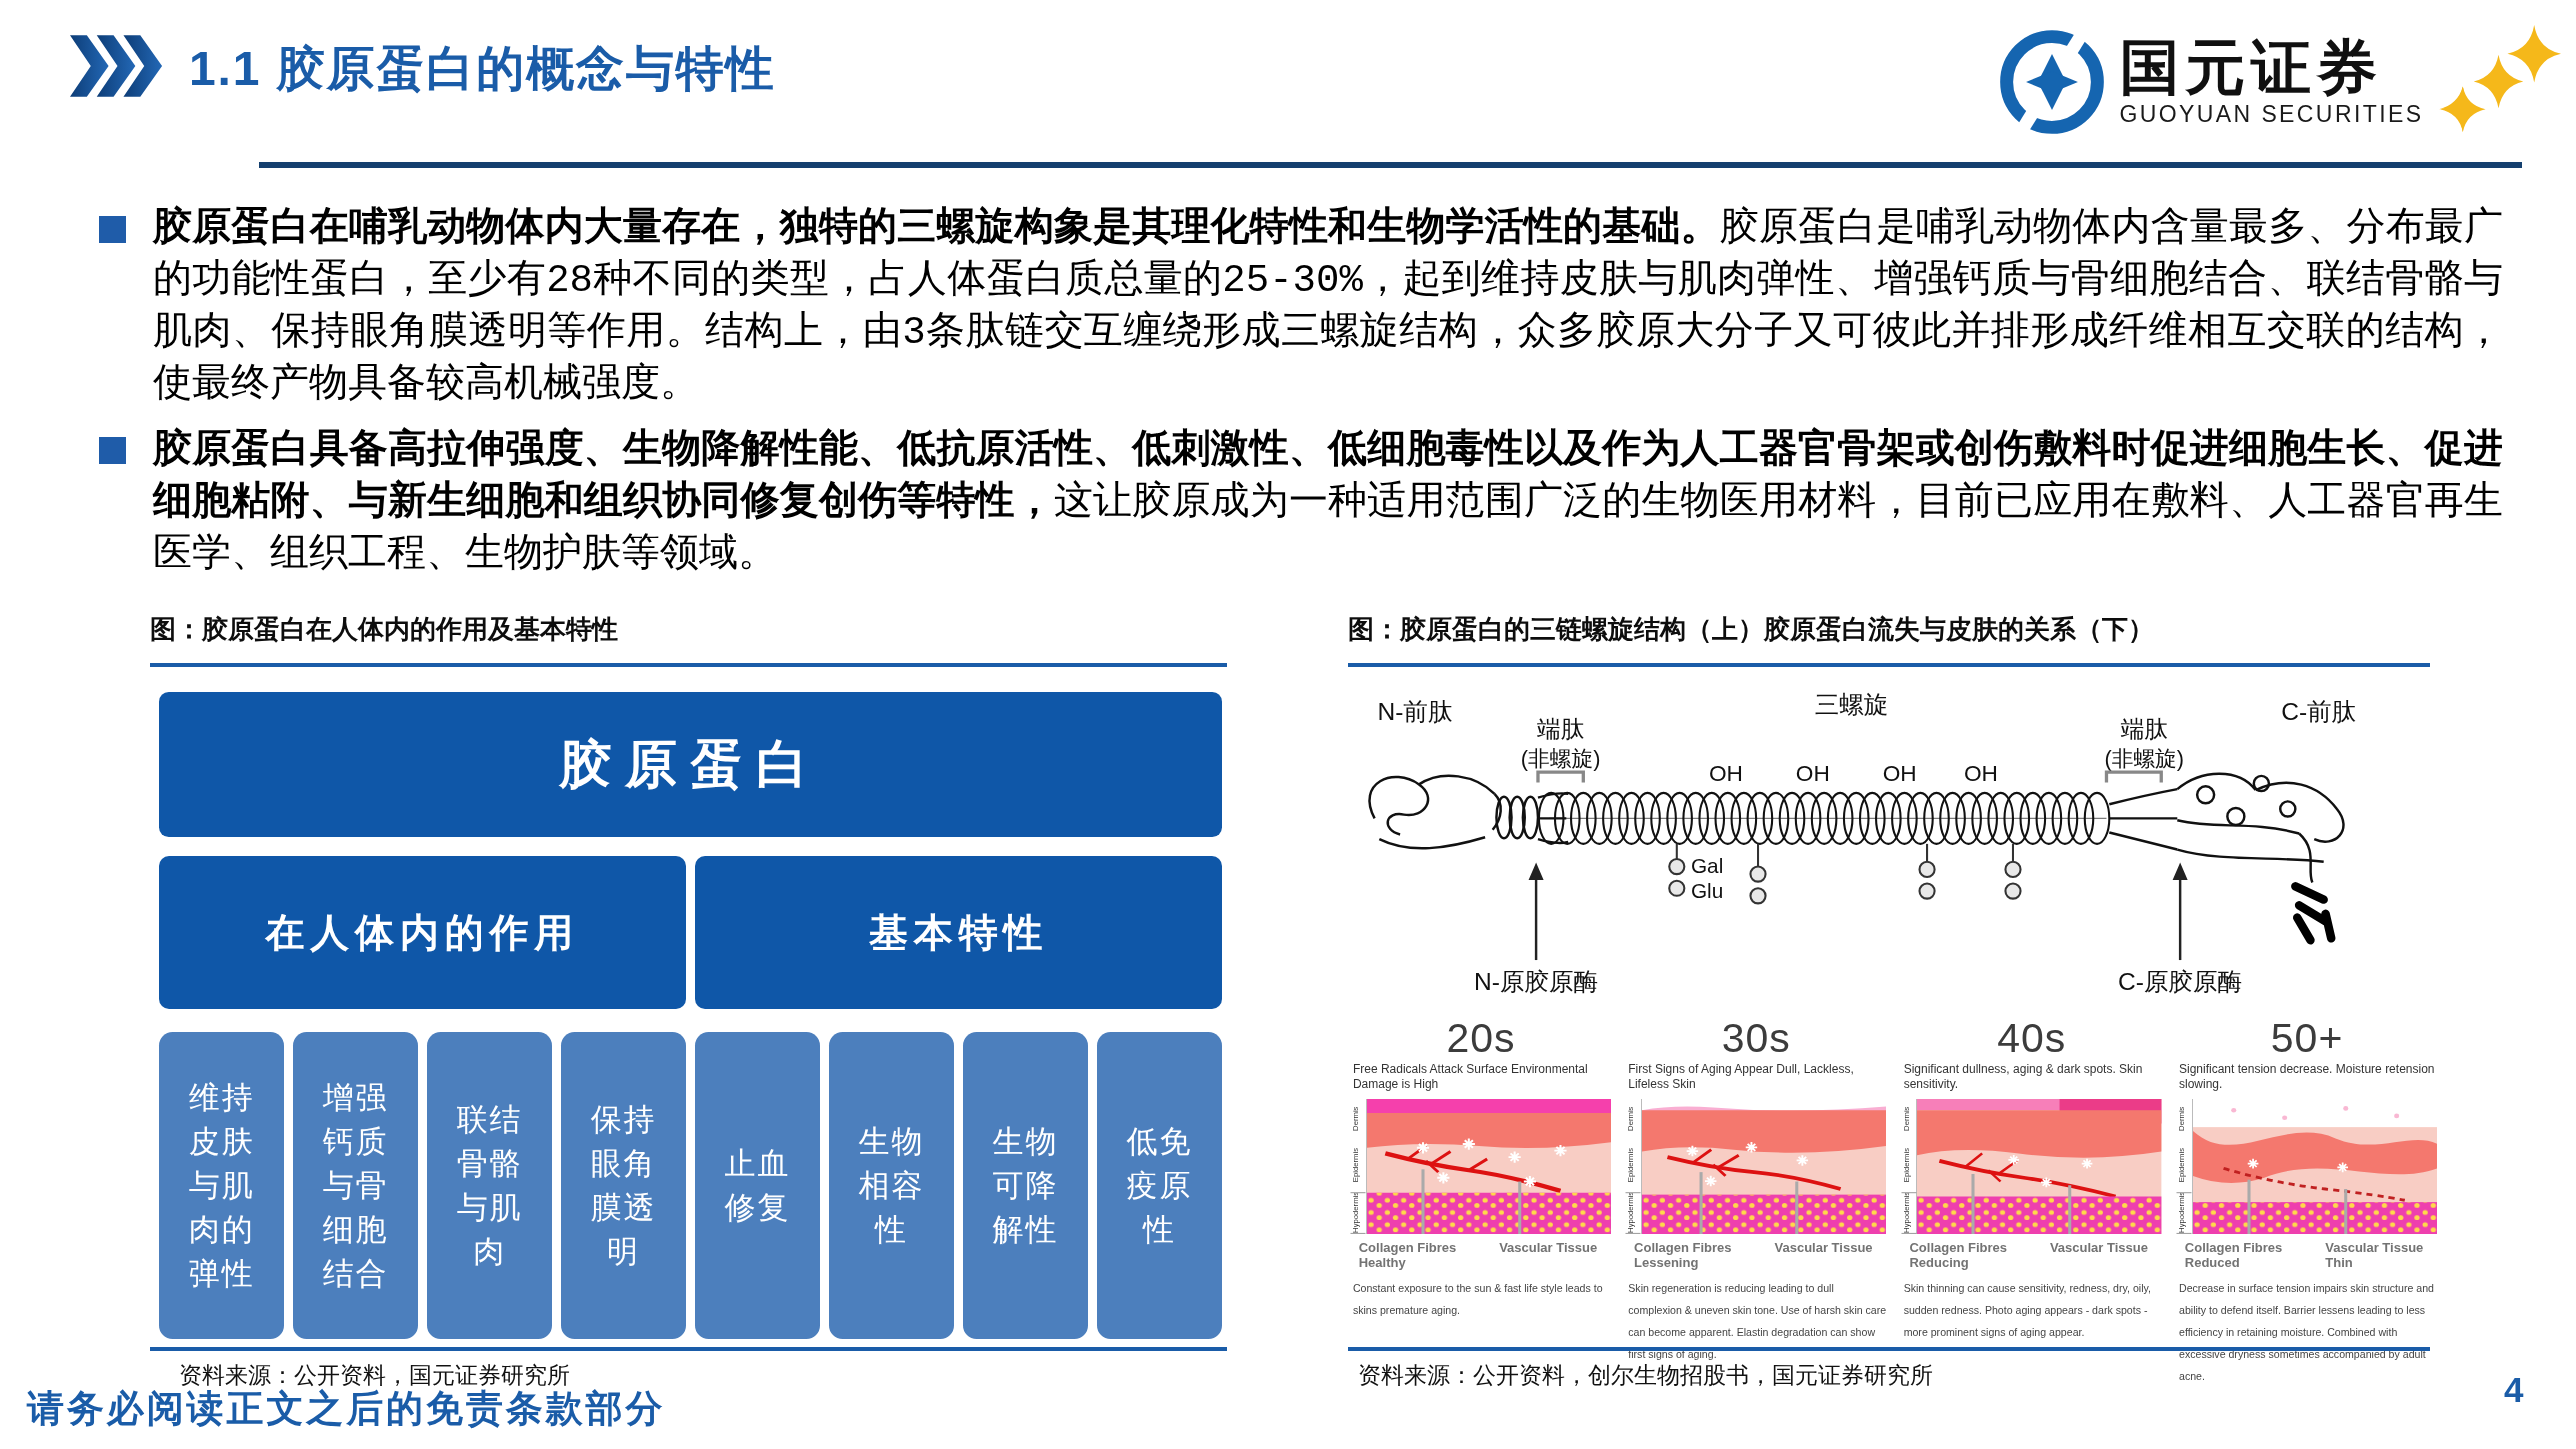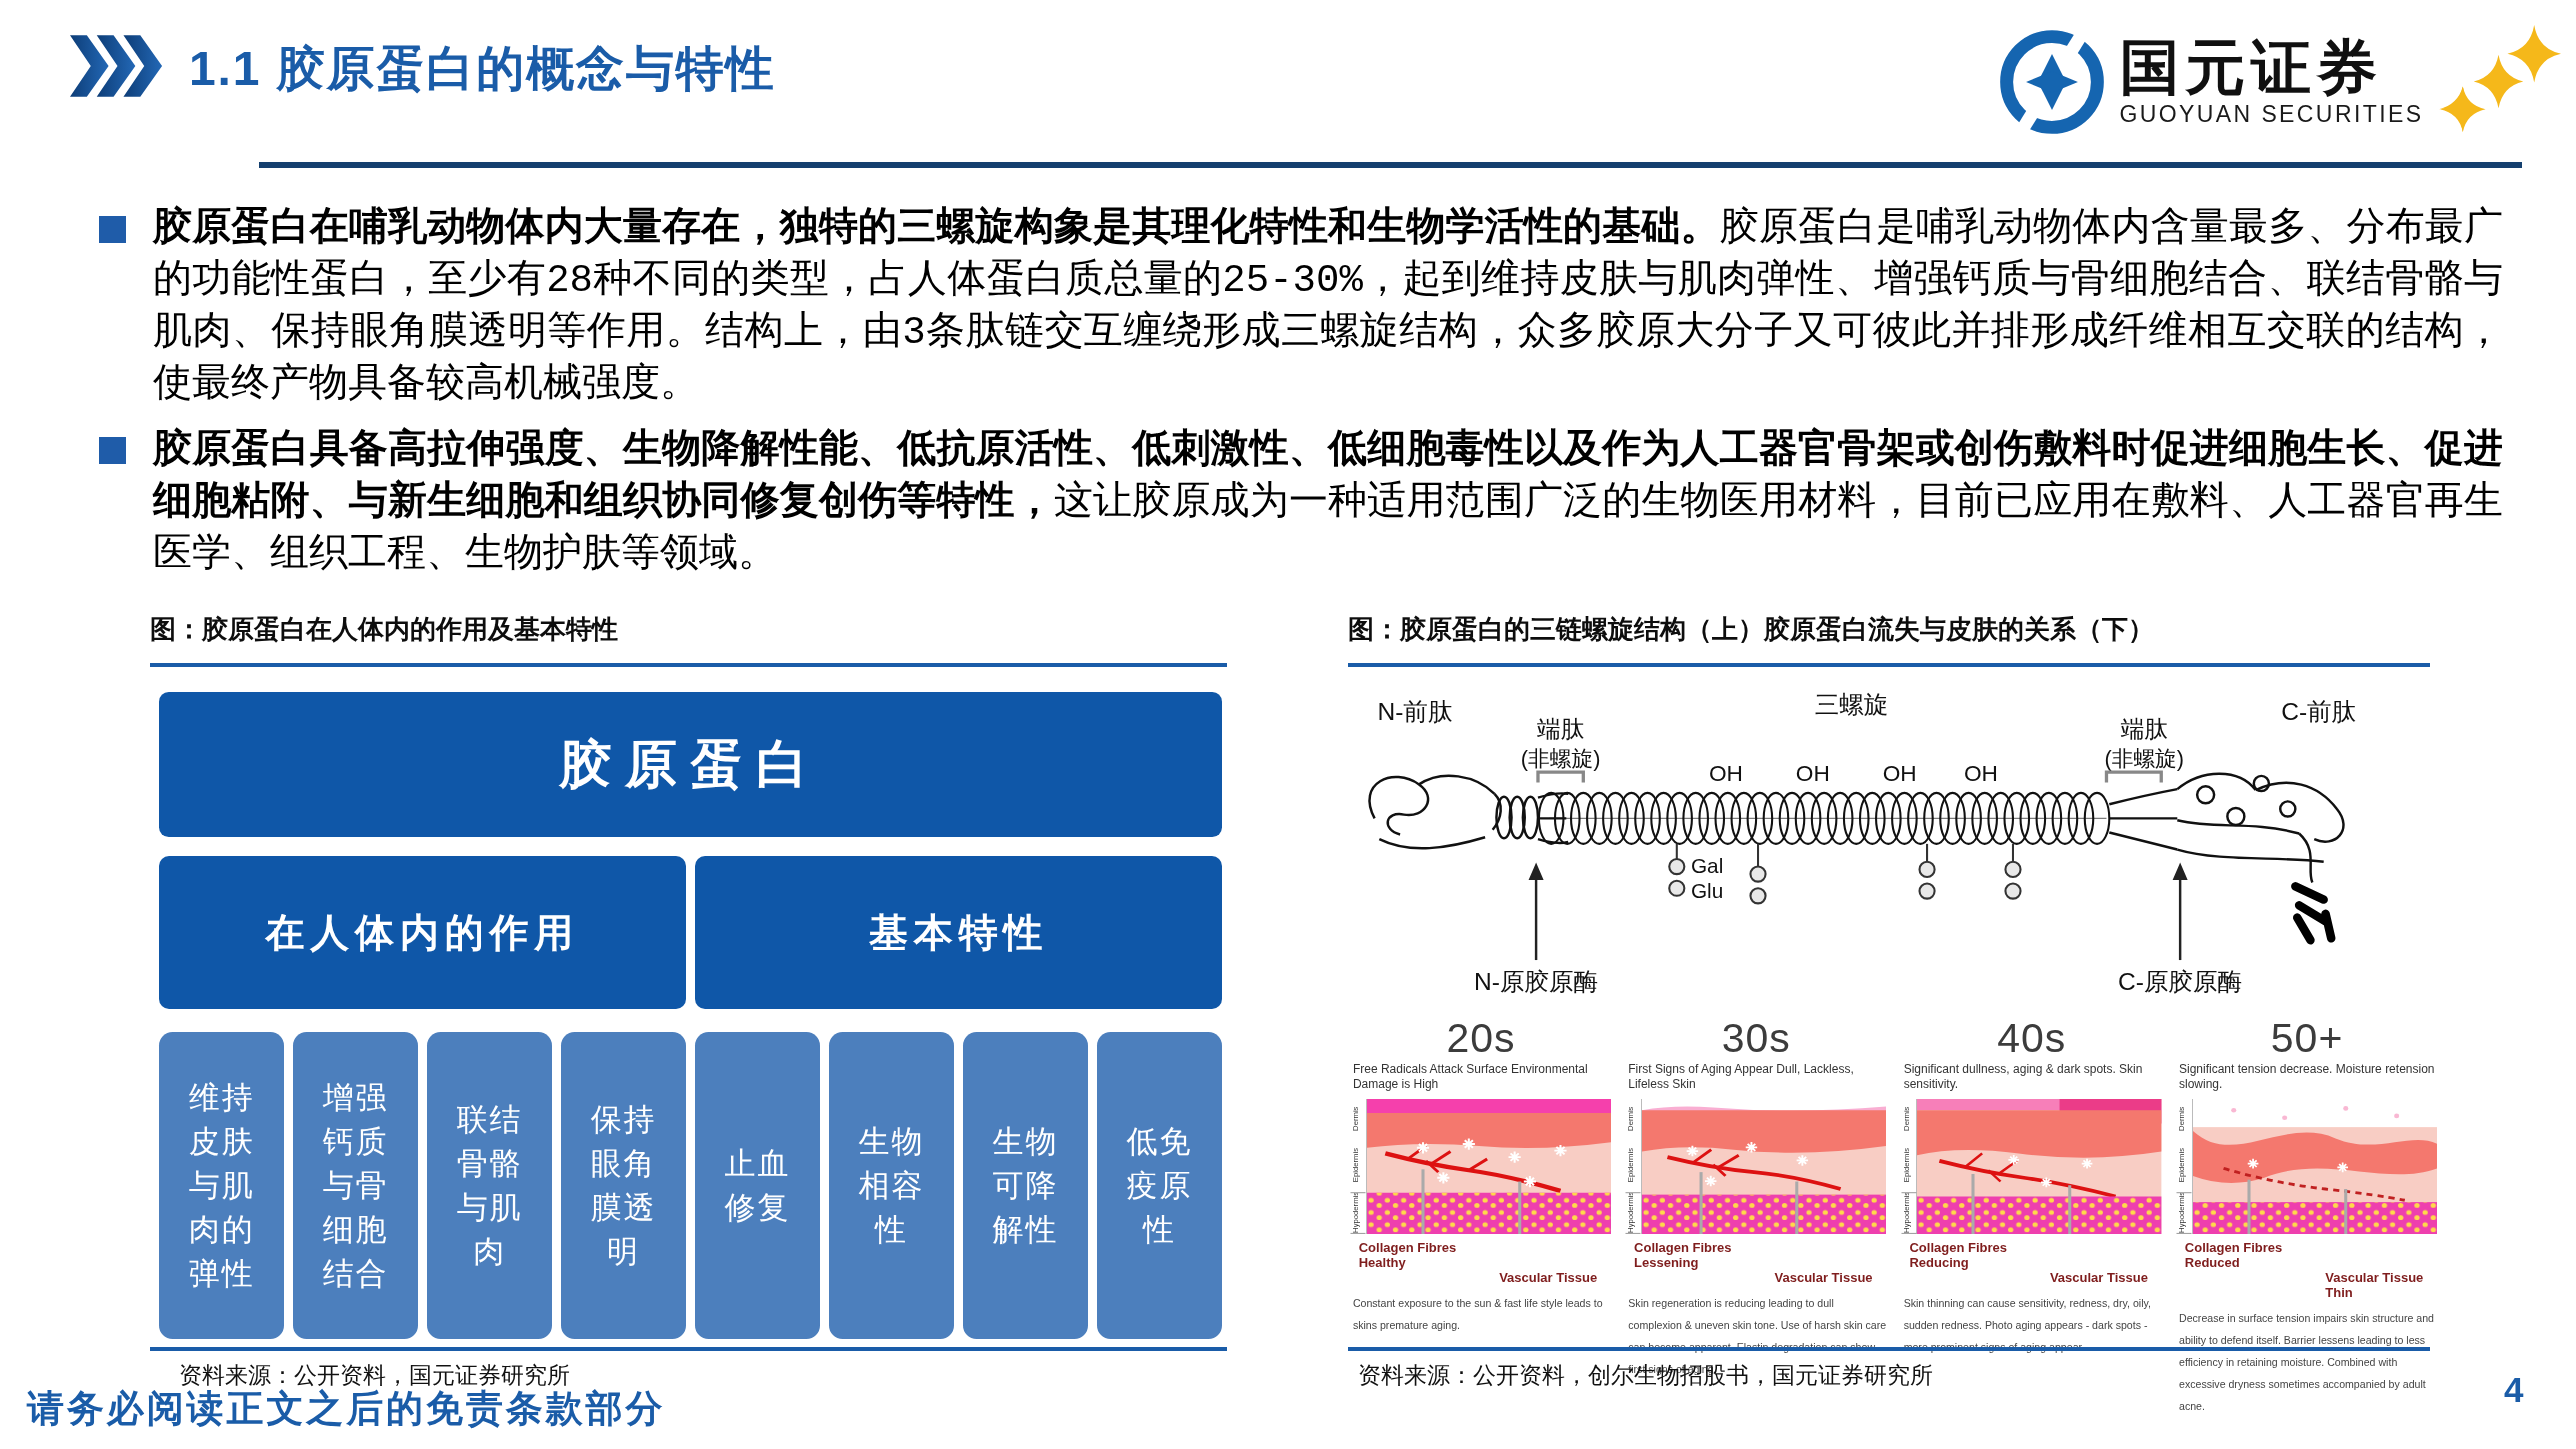--- a/index.html
+++ b/index.html
@@ -56,23 +56,23 @@
   .age{font-size:41px;line-height:44px;color:#3c3c3c;text-align:center;font-weight:normal;letter-spacing:1px;}
   .age-sub{font-size:12px;line-height:15.5px;color:#333;min-height:33px;margin:1.9px 0 3.9px 1.9px;}
   .skin{display:flex;height:135px;}
   .layers{width:14.5px;display:flex;flex-direction:column;border-right:1px solid #bbb;}
   .layers span{writing-mode:vertical-rl;transform:rotate(180deg);font-size:7.7px;color:#333;text-align:center;
                overflow:hidden;border-top:1px solid #999;}
   .layers span:first-child{border-top:none;}
   .ly-d{flex:3;} .ly-e{flex:4;} .ly-h{flex:3;}
   .skin svg{flex:1;min-width:0;height:135px;}
   .skin-labels{display:flex;margin-top:5.8px;}
-  .skin-labels span{font-size:13px;line-height:15.5px;font-weight:bold;color:#7f1d1d;}
+  .skin-labels span{font-size:13px;line-height:15.5px;font-weight:bold;color:#737373;}
   .skin-labels .cl{width:57%;padding-left:7.7px;box-sizing:border-box;}
-  .skin-labels .vl{width:43%;margin-top:30px;}
+  .skin-labels .vl{width:43%;}
   .caption{font-size:10.6px;line-height:22px;color:#444;margin-top:6.8px;padding-left:1.9px;}
 
   
   .disclaimer{position:absolute;left:27px;top:1384px;font-size:37px;font-weight:bold;color:#1A5CA8;letter-spacing:2.9px;}
   .pageno{position:absolute;left:2504px;top:1370px;font-size:35px;font-weight:bold;color:#1A5CA8;}
   .hidden-defs{position:absolute;width:0;height:0;overflow:hidden;}
 </style>
 </head>
 <body>
 

